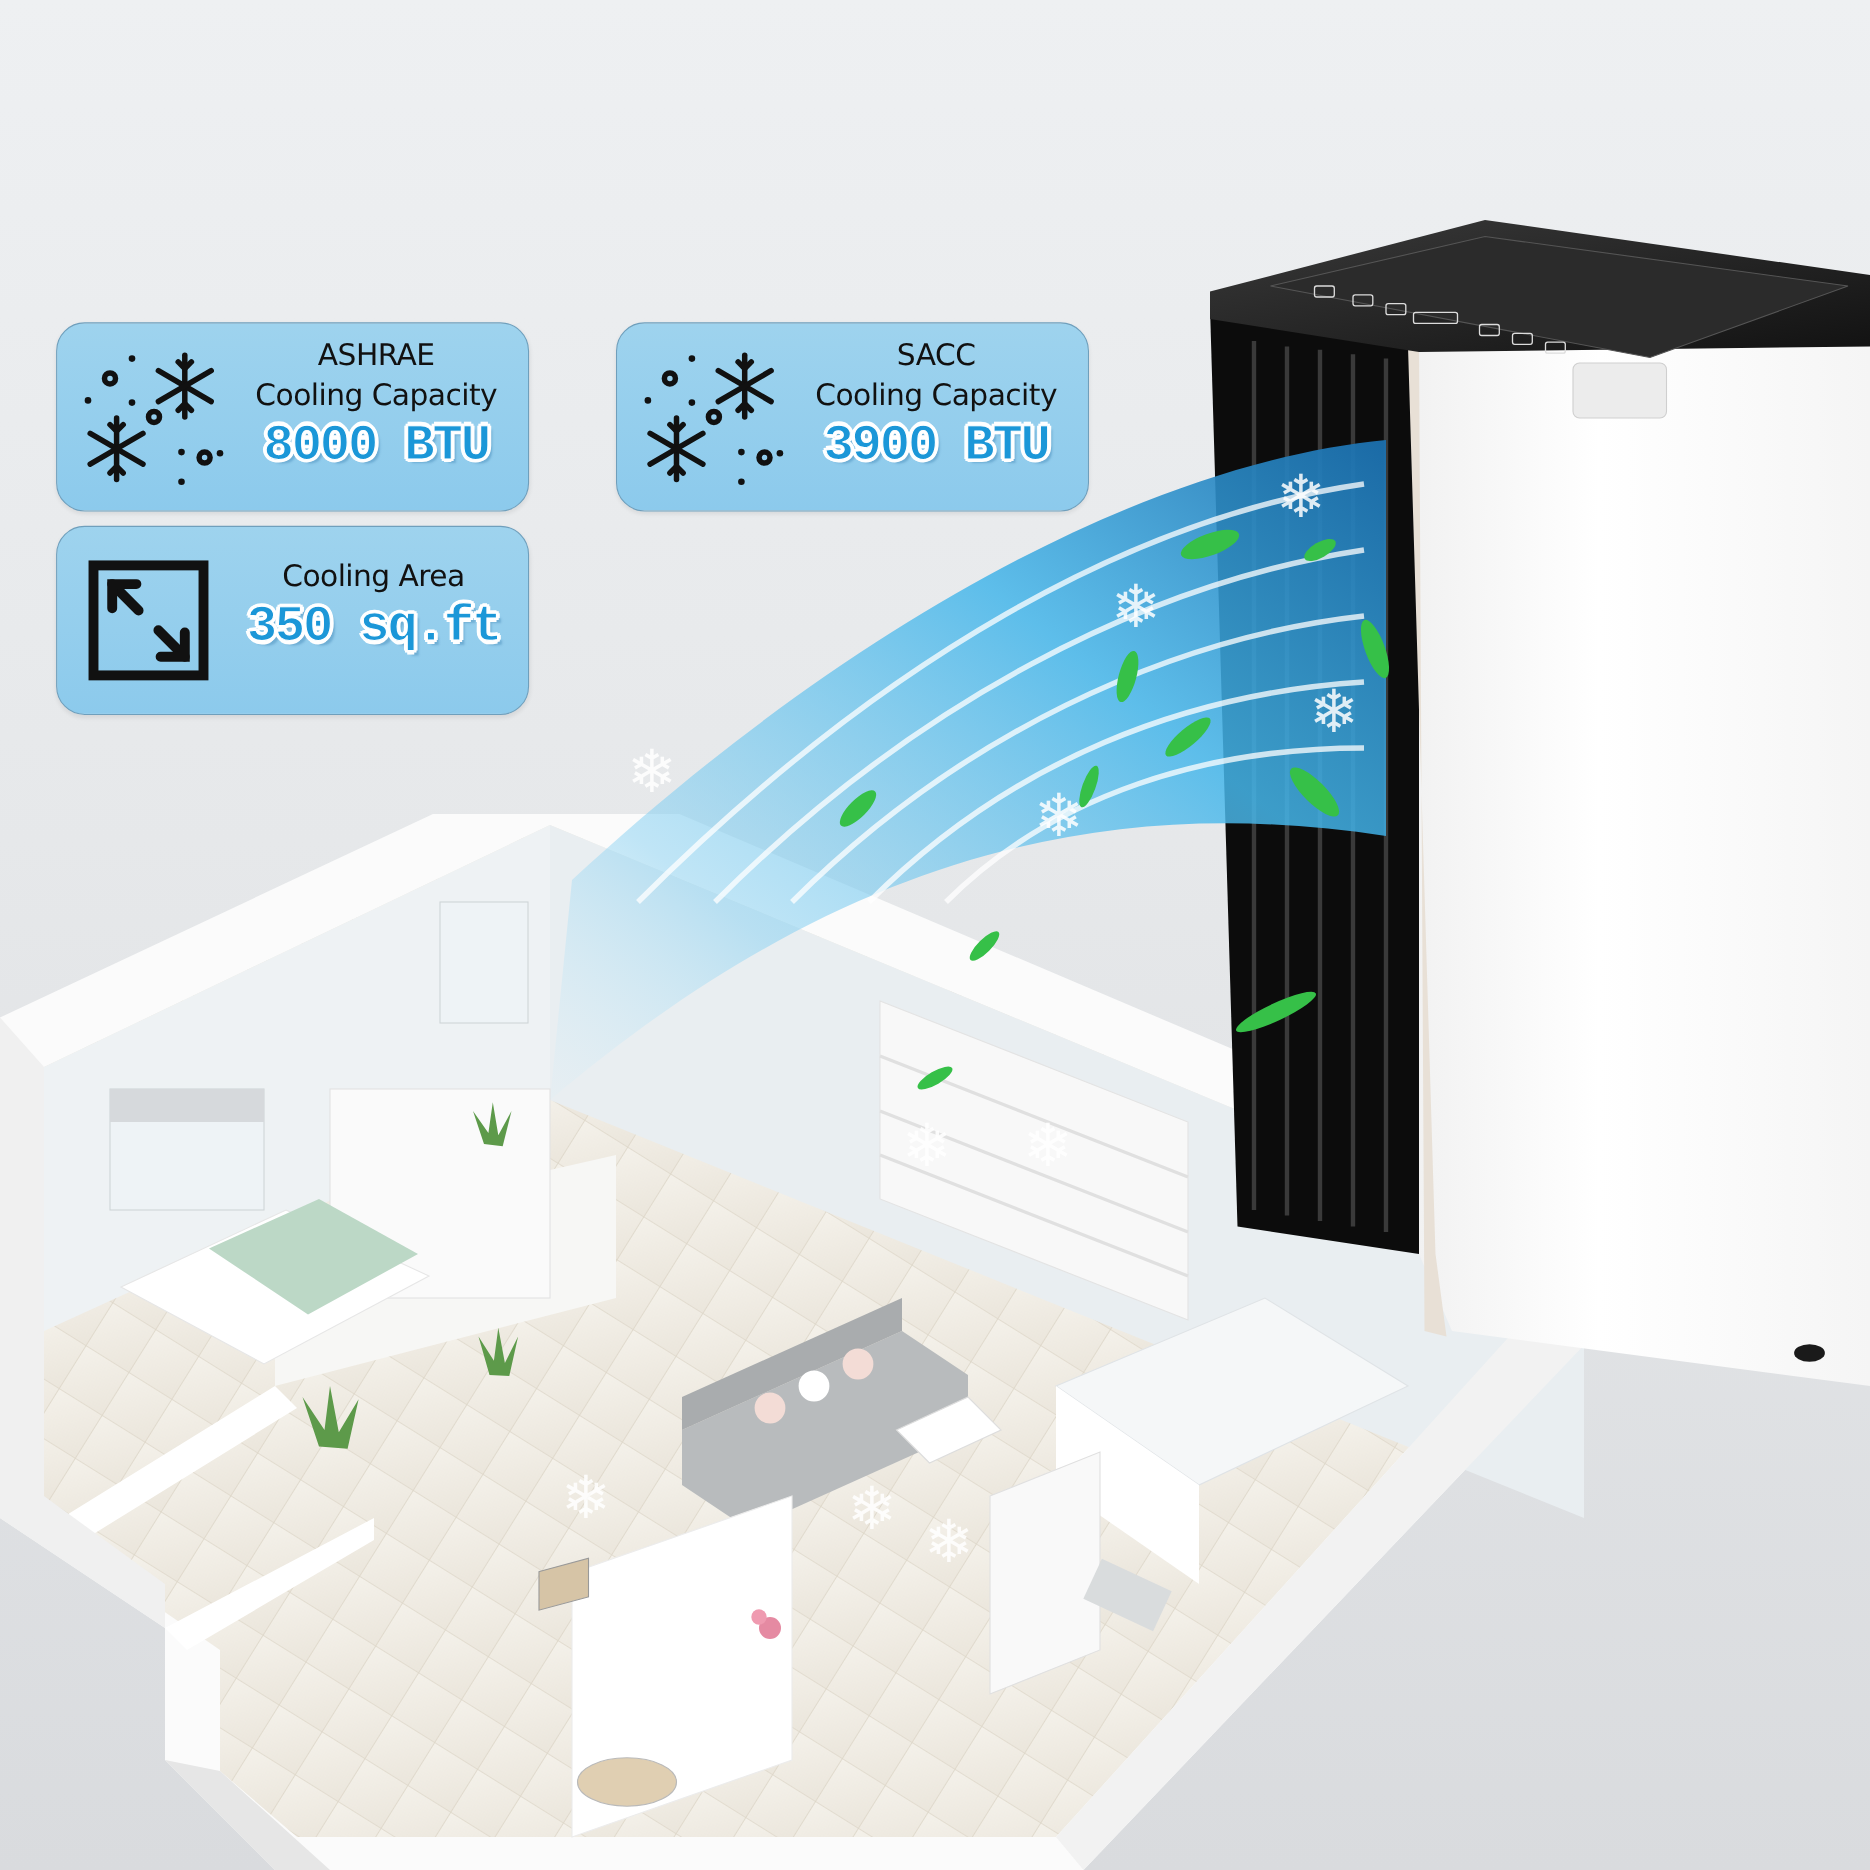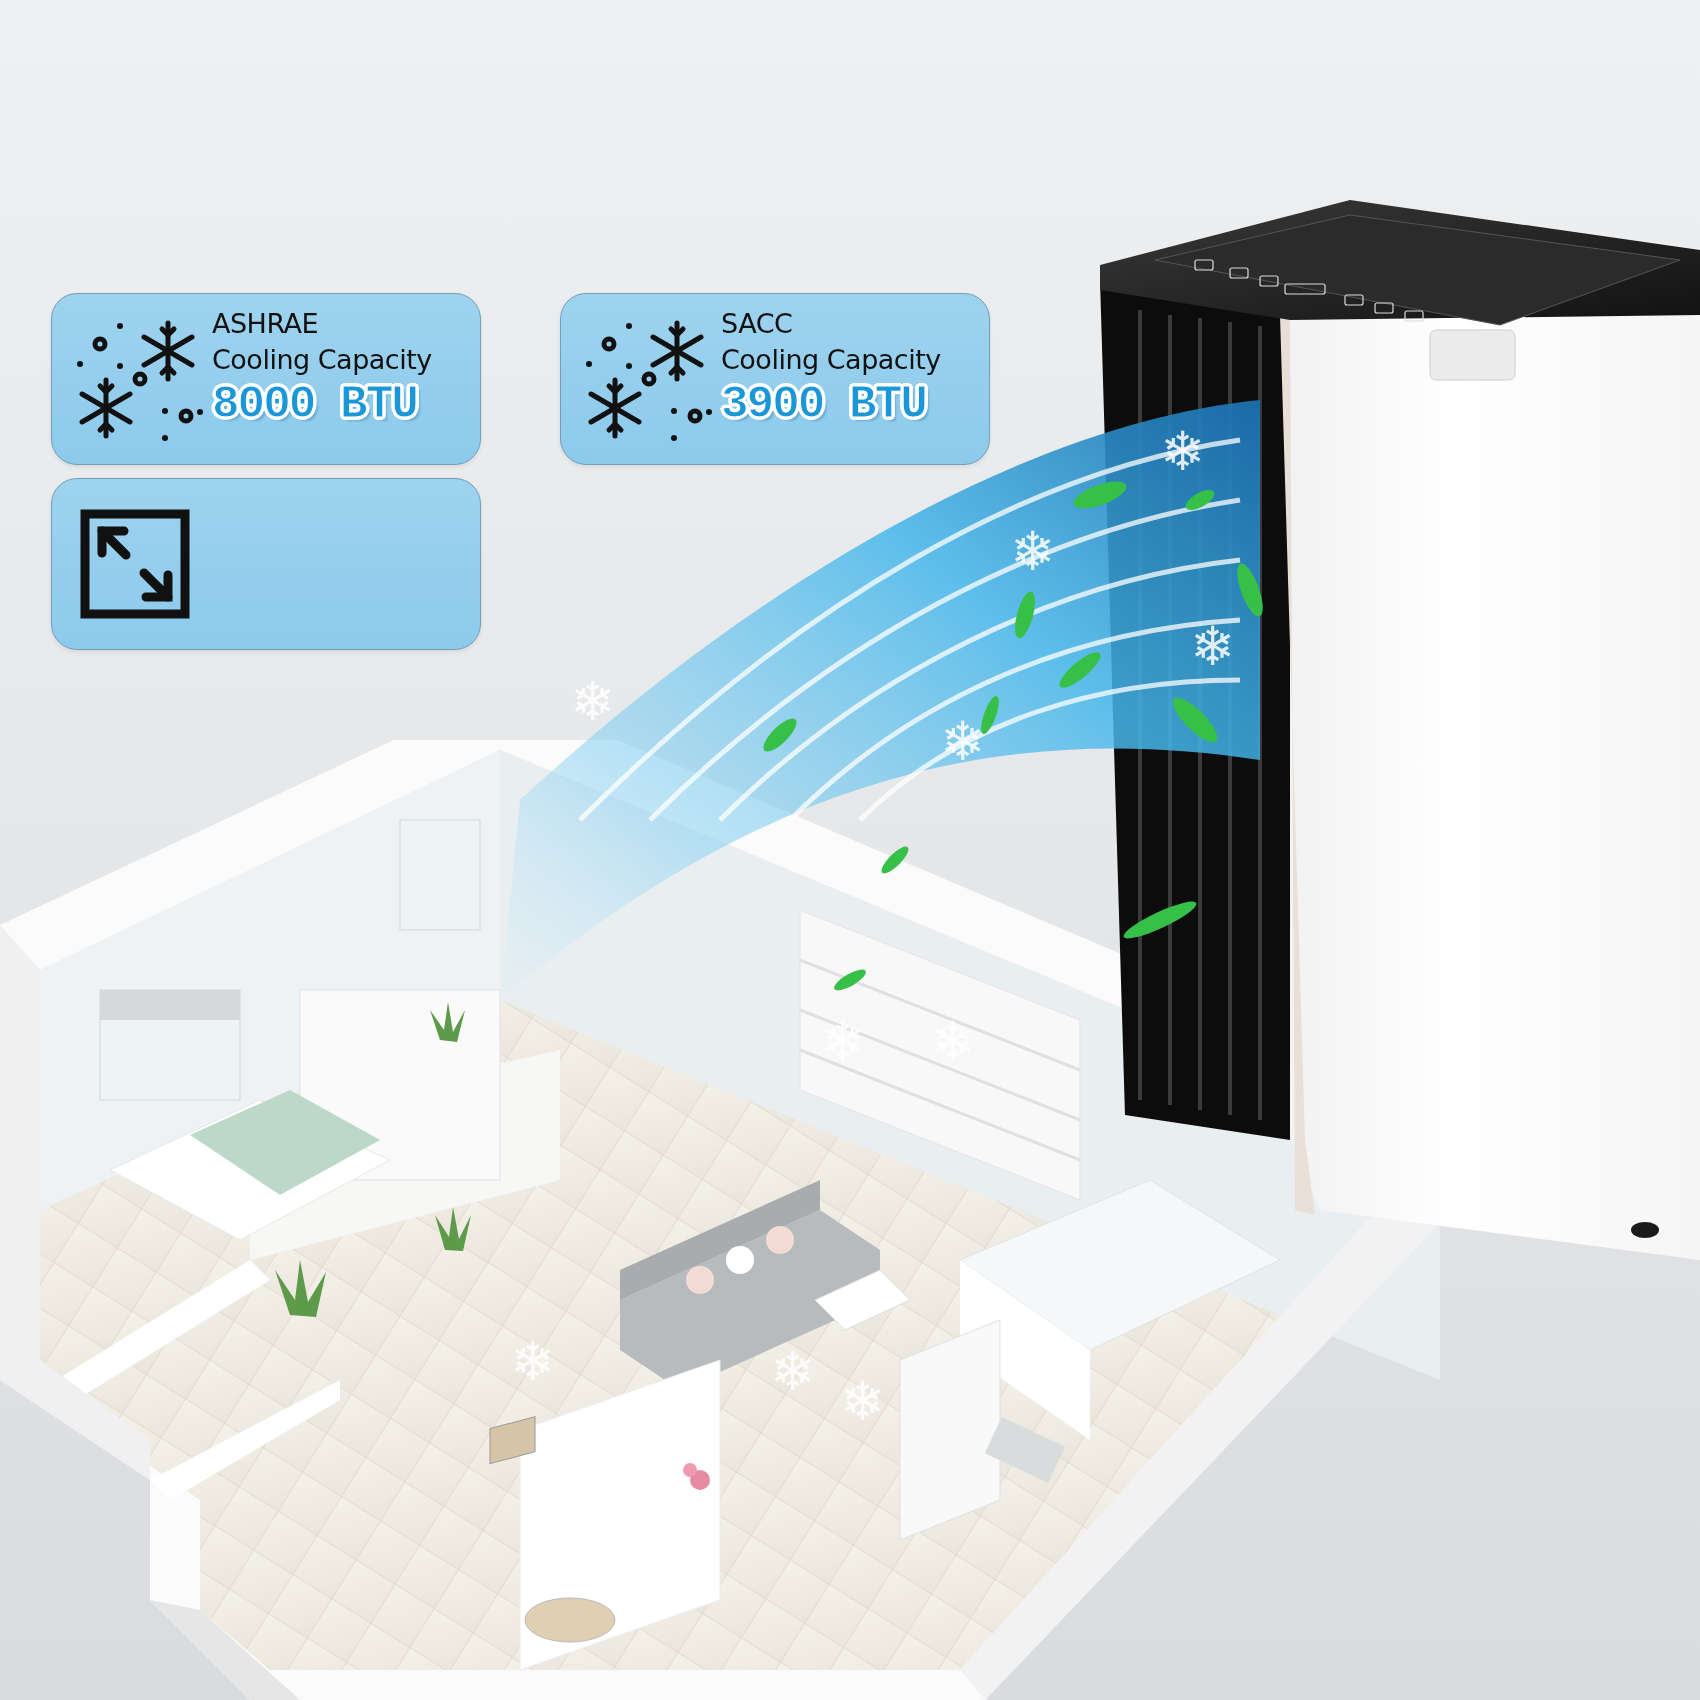--- a/index.html
+++ b/index.html
@@ -23,21 +23,21 @@
   }
 
   
   .card {
     position: absolute; width: 428px; height: 170px; border-radius: 26px;
     background: linear-gradient(180deg, #9ed3ee 0%, #8ccaec 100%);
     border: 1.5px solid #6f9fbc;
     box-shadow: 0 2px 4px rgba(0,0,0,0.08);
   }
   .card .icon { position: absolute; }
-  .card .text { position: absolute; text-align: left; }
+  .card .text { position: absolute; text-align: center; }
   .card .label {
     color: #111; font-family: "DejaVu Sans", sans-serif; font-size: 27px; line-height: 36px;
     letter-spacing: -0.5px;
   }
   .card .value {
     font-family: Liberation Mono, monospace; font-weight: bold; font-size: 46px; line-height: 54px;
     color: #1b97d8; letter-spacing: -2px;
     -webkit-text-stroke: 1px #ffffff;
     text-shadow:
       3px 0 0 #fff, -3px 0 0 #fff, 0 3px 0 #fff, 0 -3px 0 #fff,
@@ -286,16 +286,20 @@
   <div class="card" style="left:51px; top:478px;">
     <svg class="icon" style="left:28px; top:30px;" width="110" height="110" viewBox="0 0 110 110">
       <rect x="5" y="5" width="100" height="100" fill="none" stroke="#111" stroke-width="9"></rect>
       <g stroke="#111" stroke-width="9" stroke-linecap="round" fill="none">
         <line x1="22" y1="22" x2="46" y2="46"></line>
           <path d="M22,44 L22,22 L44,22"></path>
         <line x1="88" y1="88" x2="64" y2="64"></line>
           <path d="M88,66 L88,88 L66,88"></path>
       </g>
     </svg>
+    <div class="text" style="left:165px; top:28px; width:245px;">
+      <div class="label">Cooling Area</div>
+      <div class="value">350 sq.ft</div>
+    </div>
   </div>
 
 
 </div>
 
 </body></html>

